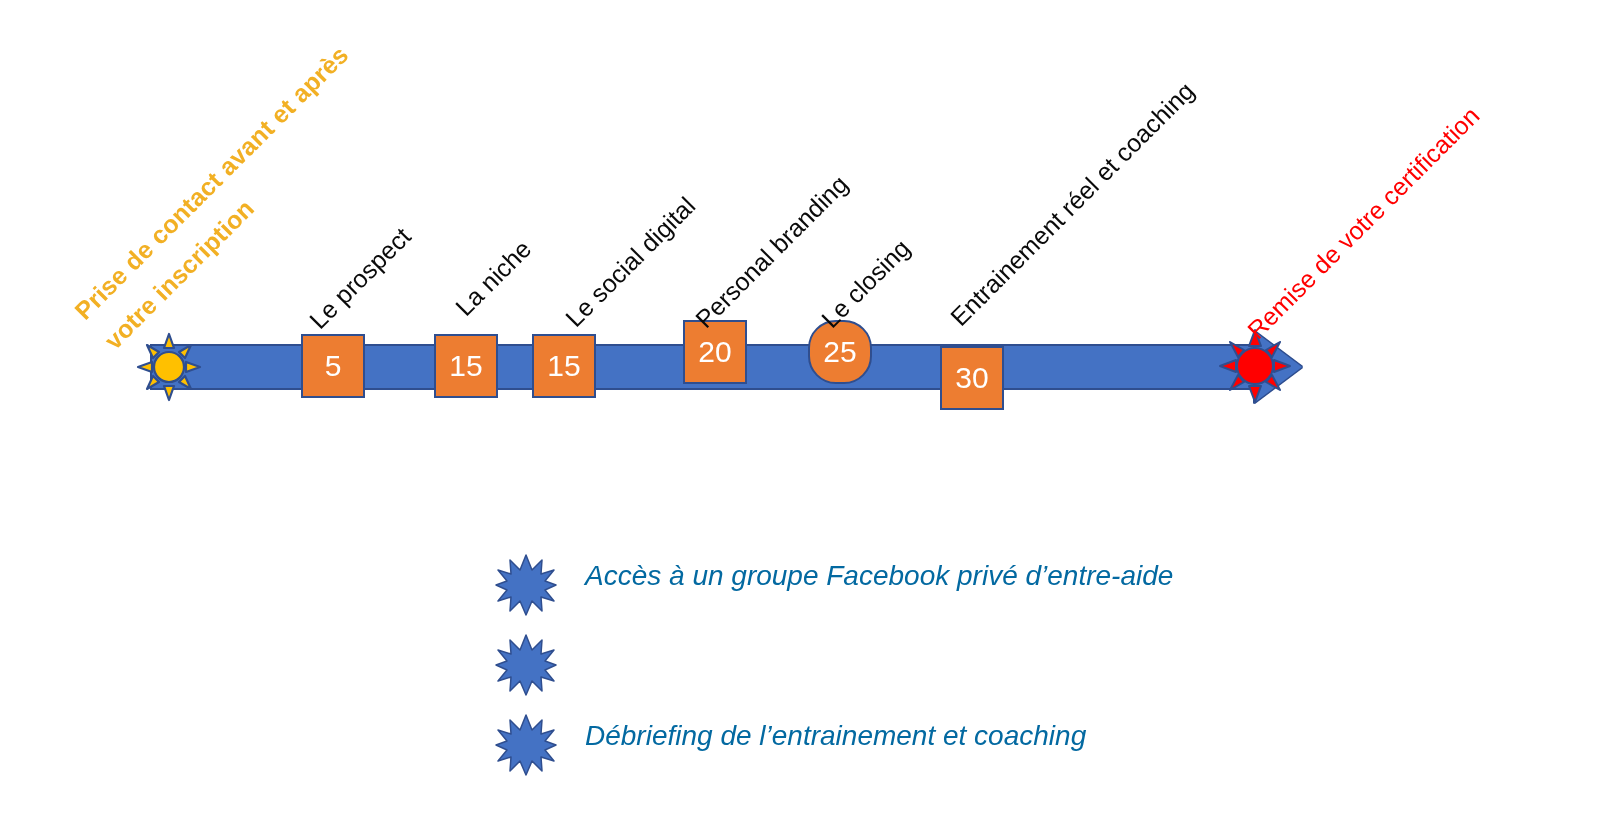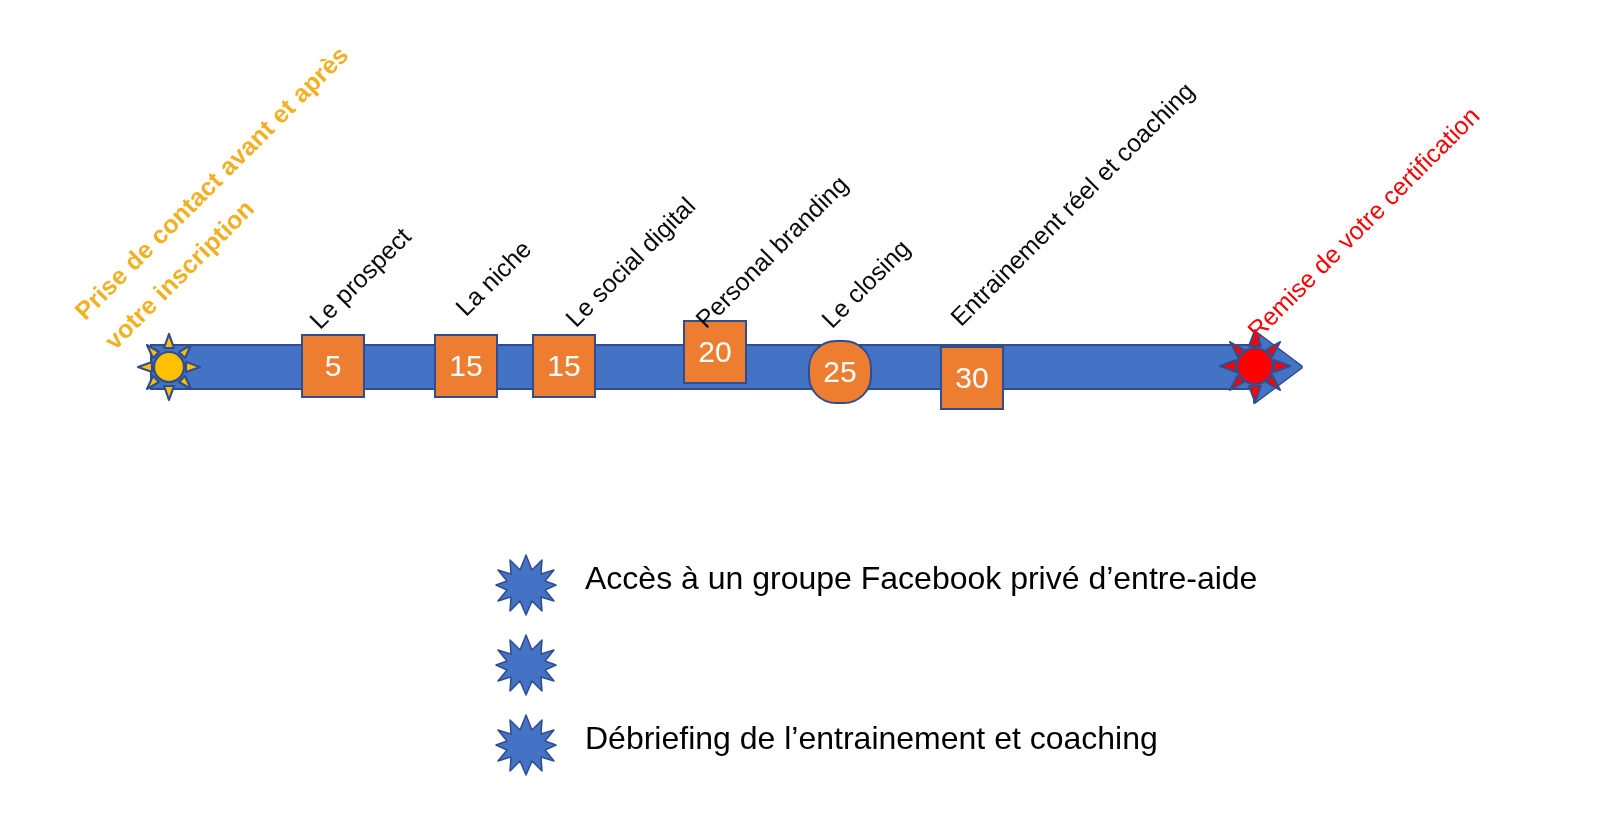--- a/index.html
+++ b/index.html
@@ -127,24 +127,25 @@
     position: absolute;
     left: 0;
     top: 6px;
     width: 62px;
     height: 62px;
   }
   .legend-text {
     position: absolute;
     left: 90px;
     top: 12px;
-    font-size: 32px;
-    color: #000000;
-    white-space: nowrap;
-    font-family: "Liberation Sans", sans-serif;
+    font-size: 28px;
+    color: #0369a1;
+    white-space: nowrap;
+    font-family: "Liberation Sans", sans-serif;
+    font-style: italic;
   }
   .legend-text sup {
     font-size: 0.62em;
     vertical-align: super;
   }
 </style>
 </head>
 <body>
 
 <div id="canvas">
@@ -181,21 +182,21 @@
         <polygon points="62,62 48,54 54,47"></polygon>
         <circle cx="37" cy="38" r="18"></circle>
       </g>
     </svg>
   </div>
 
   <div class="milestone" style="left:301px; top:334px;">5</div>
   <div class="milestone" style="left:434px; top:334px;">15</div>
   <div class="milestone" style="left:532px; top:334px;">15</div>
   <div class="milestone" style="left:683px; top:320px;">20</div>
-  <div class="milestone" style="left:808px; top:340px;border-radius:28px;">25</div>
+  <div class="milestone" style="left:808px; top:320px;border-radius:28px;">25</div>
   <div class="milestone" style="left:940px; top:332px;margin-top:14px;">30</div>
 
   <div class="mlabel" style="left:314px; top:310px;">Le prospect</div>
   <div class="mlabel" style="left:460px; top:297px;">La niche</div>
   <div class="mlabel" style="left:570px; top:308px;">Le social digital</div>
   <div class="mlabel" style="left:700px; top:309px;">Personal branding</div>
   <div class="mlabel" style="left:826px; top:309px;">Le closing</div>
   <div class="mlabel" style="left:955px; top:307px;">Entrainement réel et coaching</div>
 
   <div class="start-label" style="left:64px; top:300px;">

